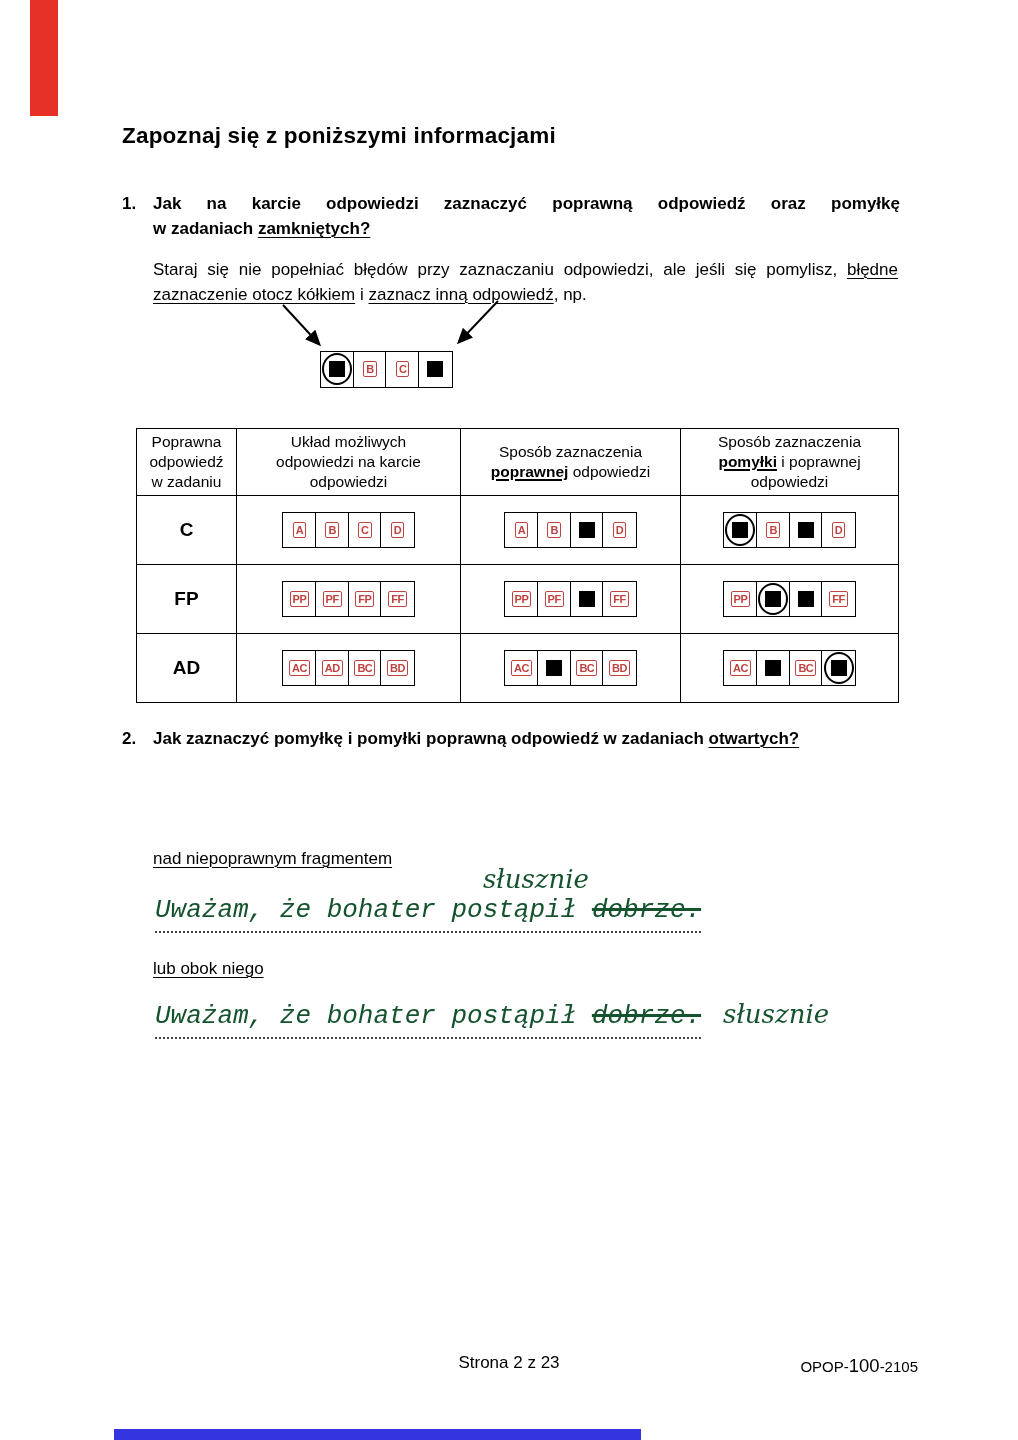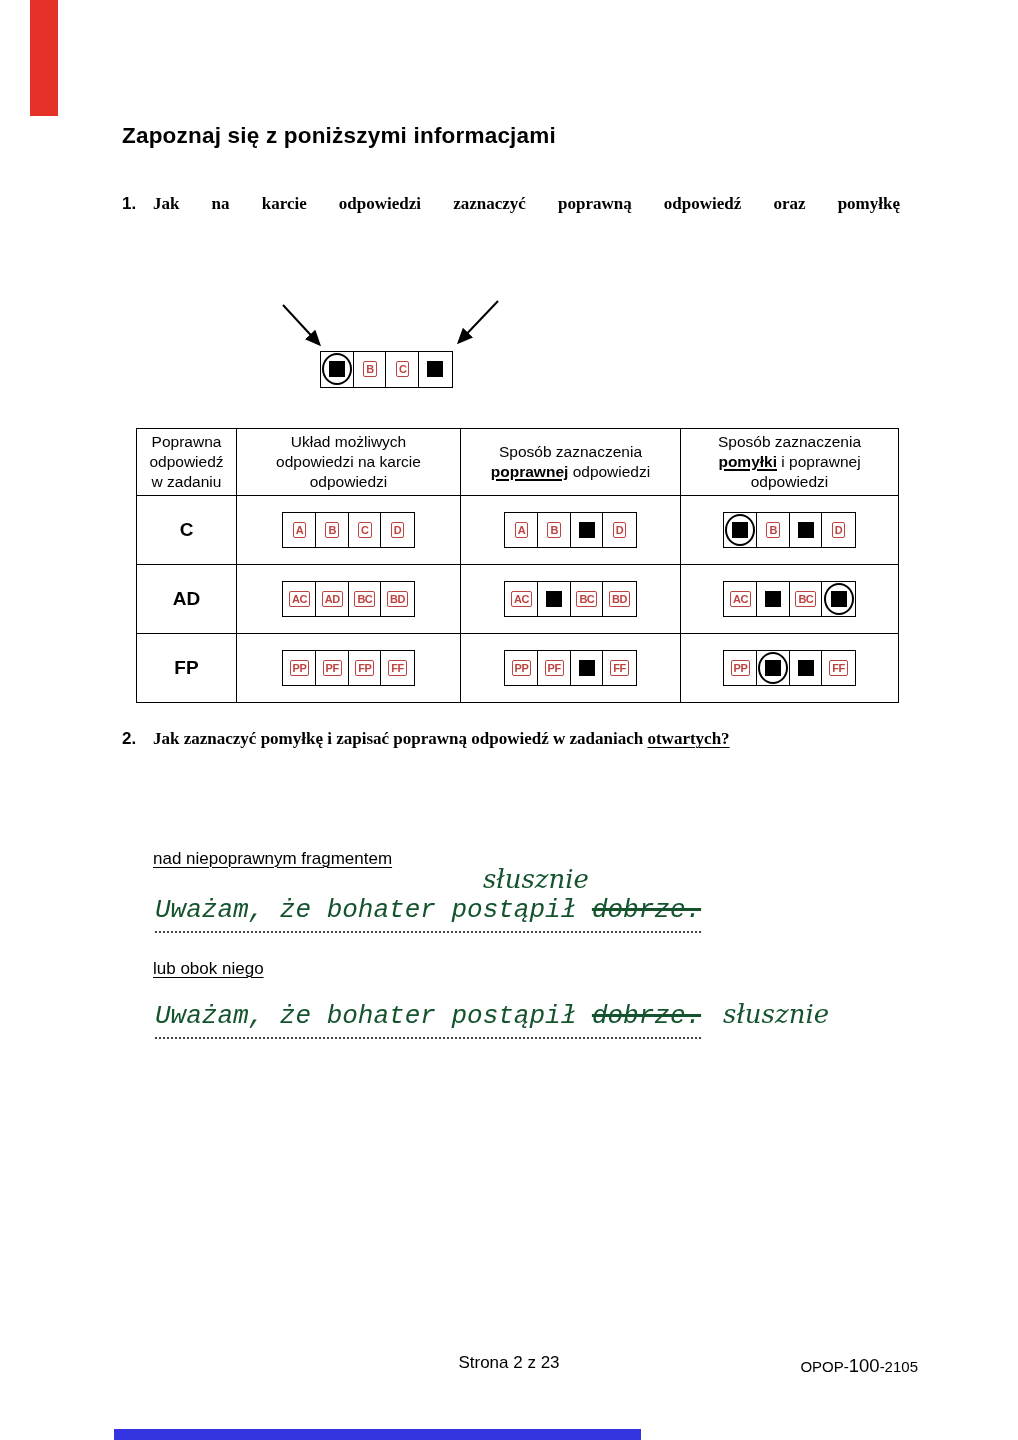--- a/index.html
+++ b/index.html
@@ -9,21 +9,21 @@
   }
   .abs{position:absolute;}
   
   .red-marker{left:30px;top:0;width:28px;height:116px;background:#e63129;}
   .blue-marker{left:114px;top:1429px;width:527px;height:11px;background:#3434e0;}
   
   .doc-title{left:122px;top:123px;font-size:22.5px;font-weight:bold;letter-spacing:.2px;}
   .item{left:122px;width:778px;font-size:17px;font-weight:bold;line-height:25px;}
   .item-row{display:flex;}
   .item-num{width:31px;flex:0 0 31px;}
-  .item-text{flex:1;font-family:Liberation Serif, serif;}
+  .item-text{flex:1;}
   .just-last{text-align:justify;text-align-last:justify;}
   .indent{margin-left:31px;}
   .para{left:153px;width:745px;font-size:17px;line-height:25px;text-align:justify;}
   .u{text-decoration:underline;text-underline-offset:3px;text-decoration-thickness:1.4px;}
   .lbl{left:153px;font-size:17px;}
   
   .strip{display:inline-flex;vertical-align:middle;}
   .acell{
     box-sizing:border-box;width:34.5px;height:36.5px;border:1.8px solid #000;background:#fff;
     display:flex;align-items:center;justify-content:center;position:relative;flex:0 0 34.5px;
@@ -69,22 +69,24 @@
   <div class="abs red-marker"></div>
   <div class="abs blue-marker"></div>
 
   <div class="abs doc-title">Zapoznaj się z poniższymi informacjami</div>
 
   <div class="abs item" style="top:191px;">
     <div class="item-row">
       <span class="item-num">1.</span>
       <div class="item-text just-last">Jak na karcie odpowiedzi zaznaczyć poprawną odpowiedź oraz pomyłkę</div>
     </div>
+    <div class="indent"><span>w zadaniach </span><span class="u">zamkniętych?</span></div>
   </div>
 
+  <div class="abs para" style="top:257px;"><span>Staraj się nie popełniać błędów przy zaznaczaniu odpowiedzi, ale jeśli się pomylisz, </span><span class="u">błędne zaznaczenie otocz kółkiem</span><span> i </span><span class="u">zaznacz inną odpowiedź</span><span>, np.</span></div>
 
   <svg class="abs arrows" viewBox="0 0 250 60">
     <defs>
       <marker id="ah" markerWidth="10" markerHeight="9" refX="6.5" refY="3.5" orient="auto">
         <path d="M0,0 L8,3.5 L0,7 z" fill="#000"></path>
       </marker>
     </defs>
     <line x1="21" y1="10" x2="57" y2="49" stroke="#000" stroke-width="2" marker-end="url(#ah)"></line>
     <line x1="236" y1="6" x2="197" y2="47" stroke="#000" stroke-width="2" marker-end="url(#ah)"></line>
   </svg>
@@ -174,118 +176,118 @@
               </div>
               <div class="acell st-marked">
                 <span class="sq"></span>
               </div>
               <div class="acell st-plain">
                 <span class="chip">D</span>
               </div>
             </div></td>
       </tr>
       <tr class="gdata">
-        <td class="ans">AD</td>
-        <td><div class="strip">
-              <div class="acell st-plain">
-                <span class="chip">AC</span>
-              </div>
-              <div class="acell st-plain">
-                <span class="chip">AD</span>
-              </div>
-              <div class="acell st-plain">
-                <span class="chip">BC</span>
-              </div>
-              <div class="acell st-plain">
-                <span class="chip">BD</span>
-              </div>
-            </div></td>
-        <td><div class="strip">
-              <div class="acell st-plain">
-                <span class="chip">AC</span>
-              </div>
-              <div class="acell st-marked">
-                <span class="sq"></span>
-              </div>
-              <div class="acell st-plain">
-                <span class="chip">BC</span>
-              </div>
-              <div class="acell st-plain">
-                <span class="chip">BD</span>
-              </div>
-            </div></td>
-        <td><div class="strip">
-              <div class="acell st-plain">
-                <span class="chip">AC</span>
-              </div>
-              <div class="acell st-marked">
-                <span class="sq"></span>
-              </div>
-              <div class="acell st-plain">
-                <span class="chip">BC</span>
+        <td class="ans">FP</td>
+        <td><div class="strip">
+              <div class="acell st-plain">
+                <span class="chip">PP</span>
+              </div>
+              <div class="acell st-plain">
+                <span class="chip">PF</span>
+              </div>
+              <div class="acell st-plain">
+                <span class="chip">FP</span>
+              </div>
+              <div class="acell st-plain">
+                <span class="chip">FF</span>
+              </div>
+            </div></td>
+        <td><div class="strip">
+              <div class="acell st-plain">
+                <span class="chip">PP</span>
+              </div>
+              <div class="acell st-plain">
+                <span class="chip">PF</span>
+              </div>
+              <div class="acell st-marked">
+                <span class="sq"></span>
+              </div>
+              <div class="acell st-plain">
+                <span class="chip">FF</span>
+              </div>
+            </div></td>
+        <td><div class="strip">
+              <div class="acell st-plain">
+                <span class="chip">PP</span>
               </div>
               <div class="acell st-circled">
                 <span class="sq"></span>
                 <span class="ring"></span>
+              </div>
+              <div class="acell st-marked">
+                <span class="sq"></span>
+              </div>
+              <div class="acell st-plain">
+                <span class="chip">FF</span>
               </div>
             </div></td>
       </tr>
       <tr class="gdata">
-        <td class="ans">FP</td>
-        <td><div class="strip">
-              <div class="acell st-plain">
-                <span class="chip">PP</span>
-              </div>
-              <div class="acell st-plain">
-                <span class="chip">PF</span>
-              </div>
-              <div class="acell st-plain">
-                <span class="chip">FP</span>
-              </div>
-              <div class="acell st-plain">
-                <span class="chip">FF</span>
-              </div>
-            </div></td>
-        <td><div class="strip">
-              <div class="acell st-plain">
-                <span class="chip">PP</span>
-              </div>
-              <div class="acell st-plain">
-                <span class="chip">PF</span>
-              </div>
-              <div class="acell st-marked">
-                <span class="sq"></span>
-              </div>
-              <div class="acell st-plain">
-                <span class="chip">FF</span>
-              </div>
-            </div></td>
-        <td><div class="strip">
-              <div class="acell st-plain">
-                <span class="chip">PP</span>
+        <td class="ans">AD</td>
+        <td><div class="strip">
+              <div class="acell st-plain">
+                <span class="chip">AC</span>
+              </div>
+              <div class="acell st-plain">
+                <span class="chip">AD</span>
+              </div>
+              <div class="acell st-plain">
+                <span class="chip">BC</span>
+              </div>
+              <div class="acell st-plain">
+                <span class="chip">BD</span>
+              </div>
+            </div></td>
+        <td><div class="strip">
+              <div class="acell st-plain">
+                <span class="chip">AC</span>
+              </div>
+              <div class="acell st-marked">
+                <span class="sq"></span>
+              </div>
+              <div class="acell st-plain">
+                <span class="chip">BC</span>
+              </div>
+              <div class="acell st-plain">
+                <span class="chip">BD</span>
+              </div>
+            </div></td>
+        <td><div class="strip">
+              <div class="acell st-plain">
+                <span class="chip">AC</span>
+              </div>
+              <div class="acell st-marked">
+                <span class="sq"></span>
+              </div>
+              <div class="acell st-plain">
+                <span class="chip">BC</span>
               </div>
               <div class="acell st-circled">
                 <span class="sq"></span>
                 <span class="ring"></span>
-              </div>
-              <div class="acell st-marked">
-                <span class="sq"></span>
-              </div>
-              <div class="acell st-plain">
-                <span class="chip">FF</span>
               </div>
             </div></td>
       </tr>
     </tbody>
   </table>
 
   <div class="abs item" style="top:726px;">
     <div class="item-row">
       <span class="item-num">2.</span>
-      <div class="item-text"><span>Jak zaznaczyć pomyłkę i zapisać poprawną odpowiedź w zadaniach </span><span class="u">otwartych?</span></div>
+      <div class="item-text"><span>Jak zaznaczyć pomyłkę i pomyłki poprawną odpowiedź w zadaniach </span><span class="u">otwartych?</span></div>
     </div>
   </div>
 
 
   <div class="abs lbl" style="top:849px;"><span class="u">nad niepoprawnym fragmentem</span></div>
   <div class="abs hw hw-above">słusznie</div>
   <div class="abs hw hw-line1"><span class="dotted"><span>Uważam, że bohater postąpił </span><span class="struck">dobrze.</span></span></div>
 
   <div class="abs lbl" style="top:959px;"><span class="u">lub obok niego</span></div>
   <div class="abs hw hw-line2"><span class="dotted"><span>Uważam, że bohater postąpił </span><span class="struck">dobrze.</span></span><span class="hw-beside">słusznie</span></div>

